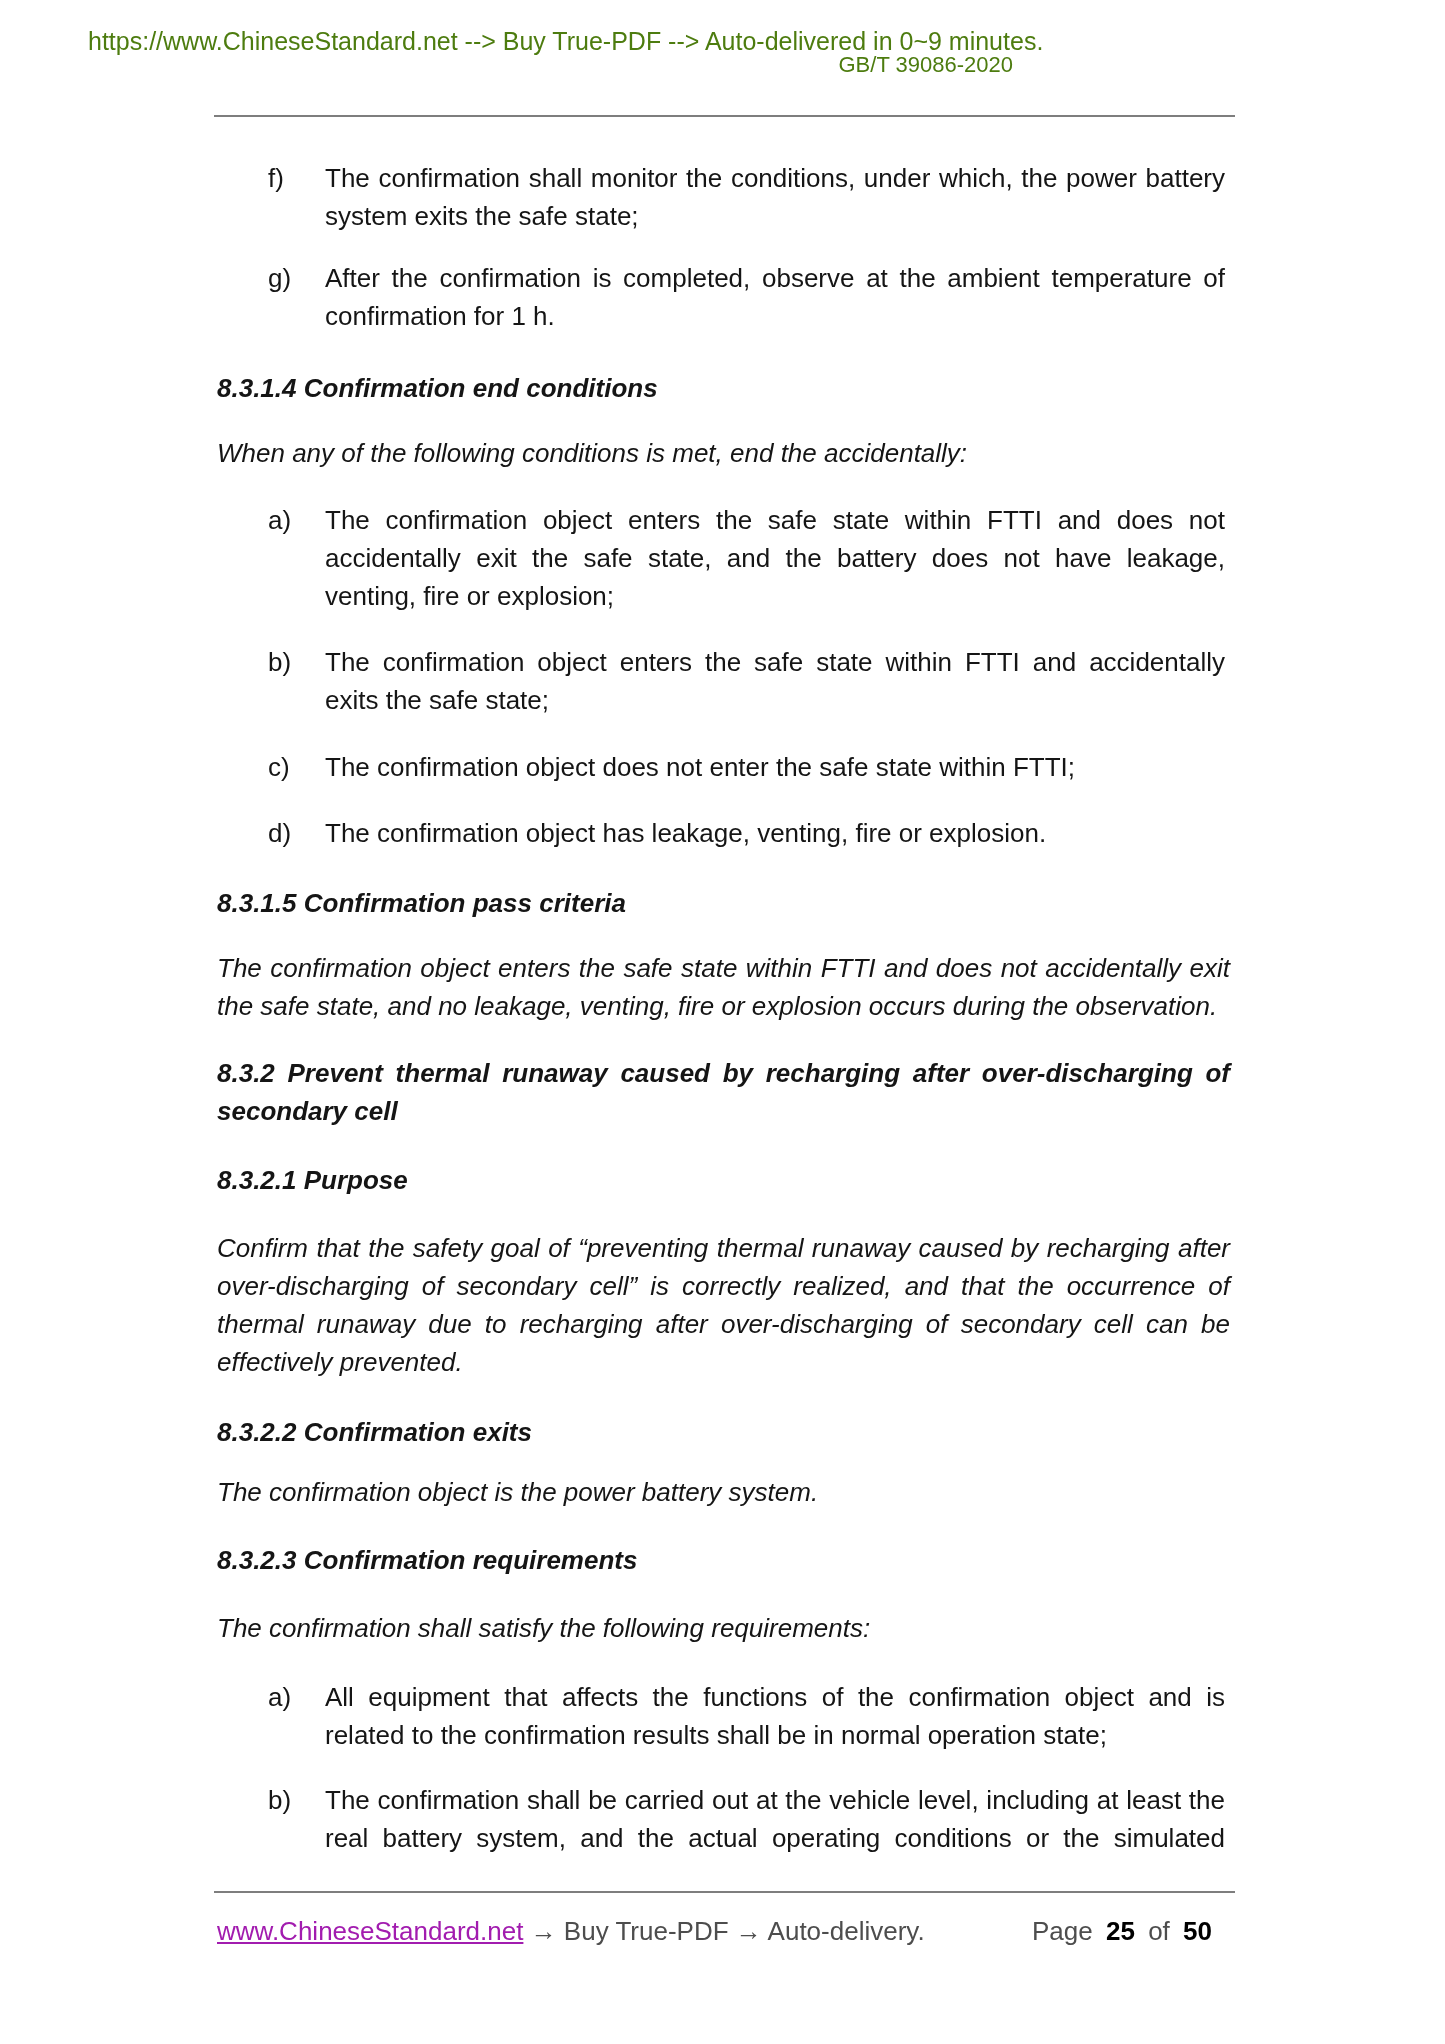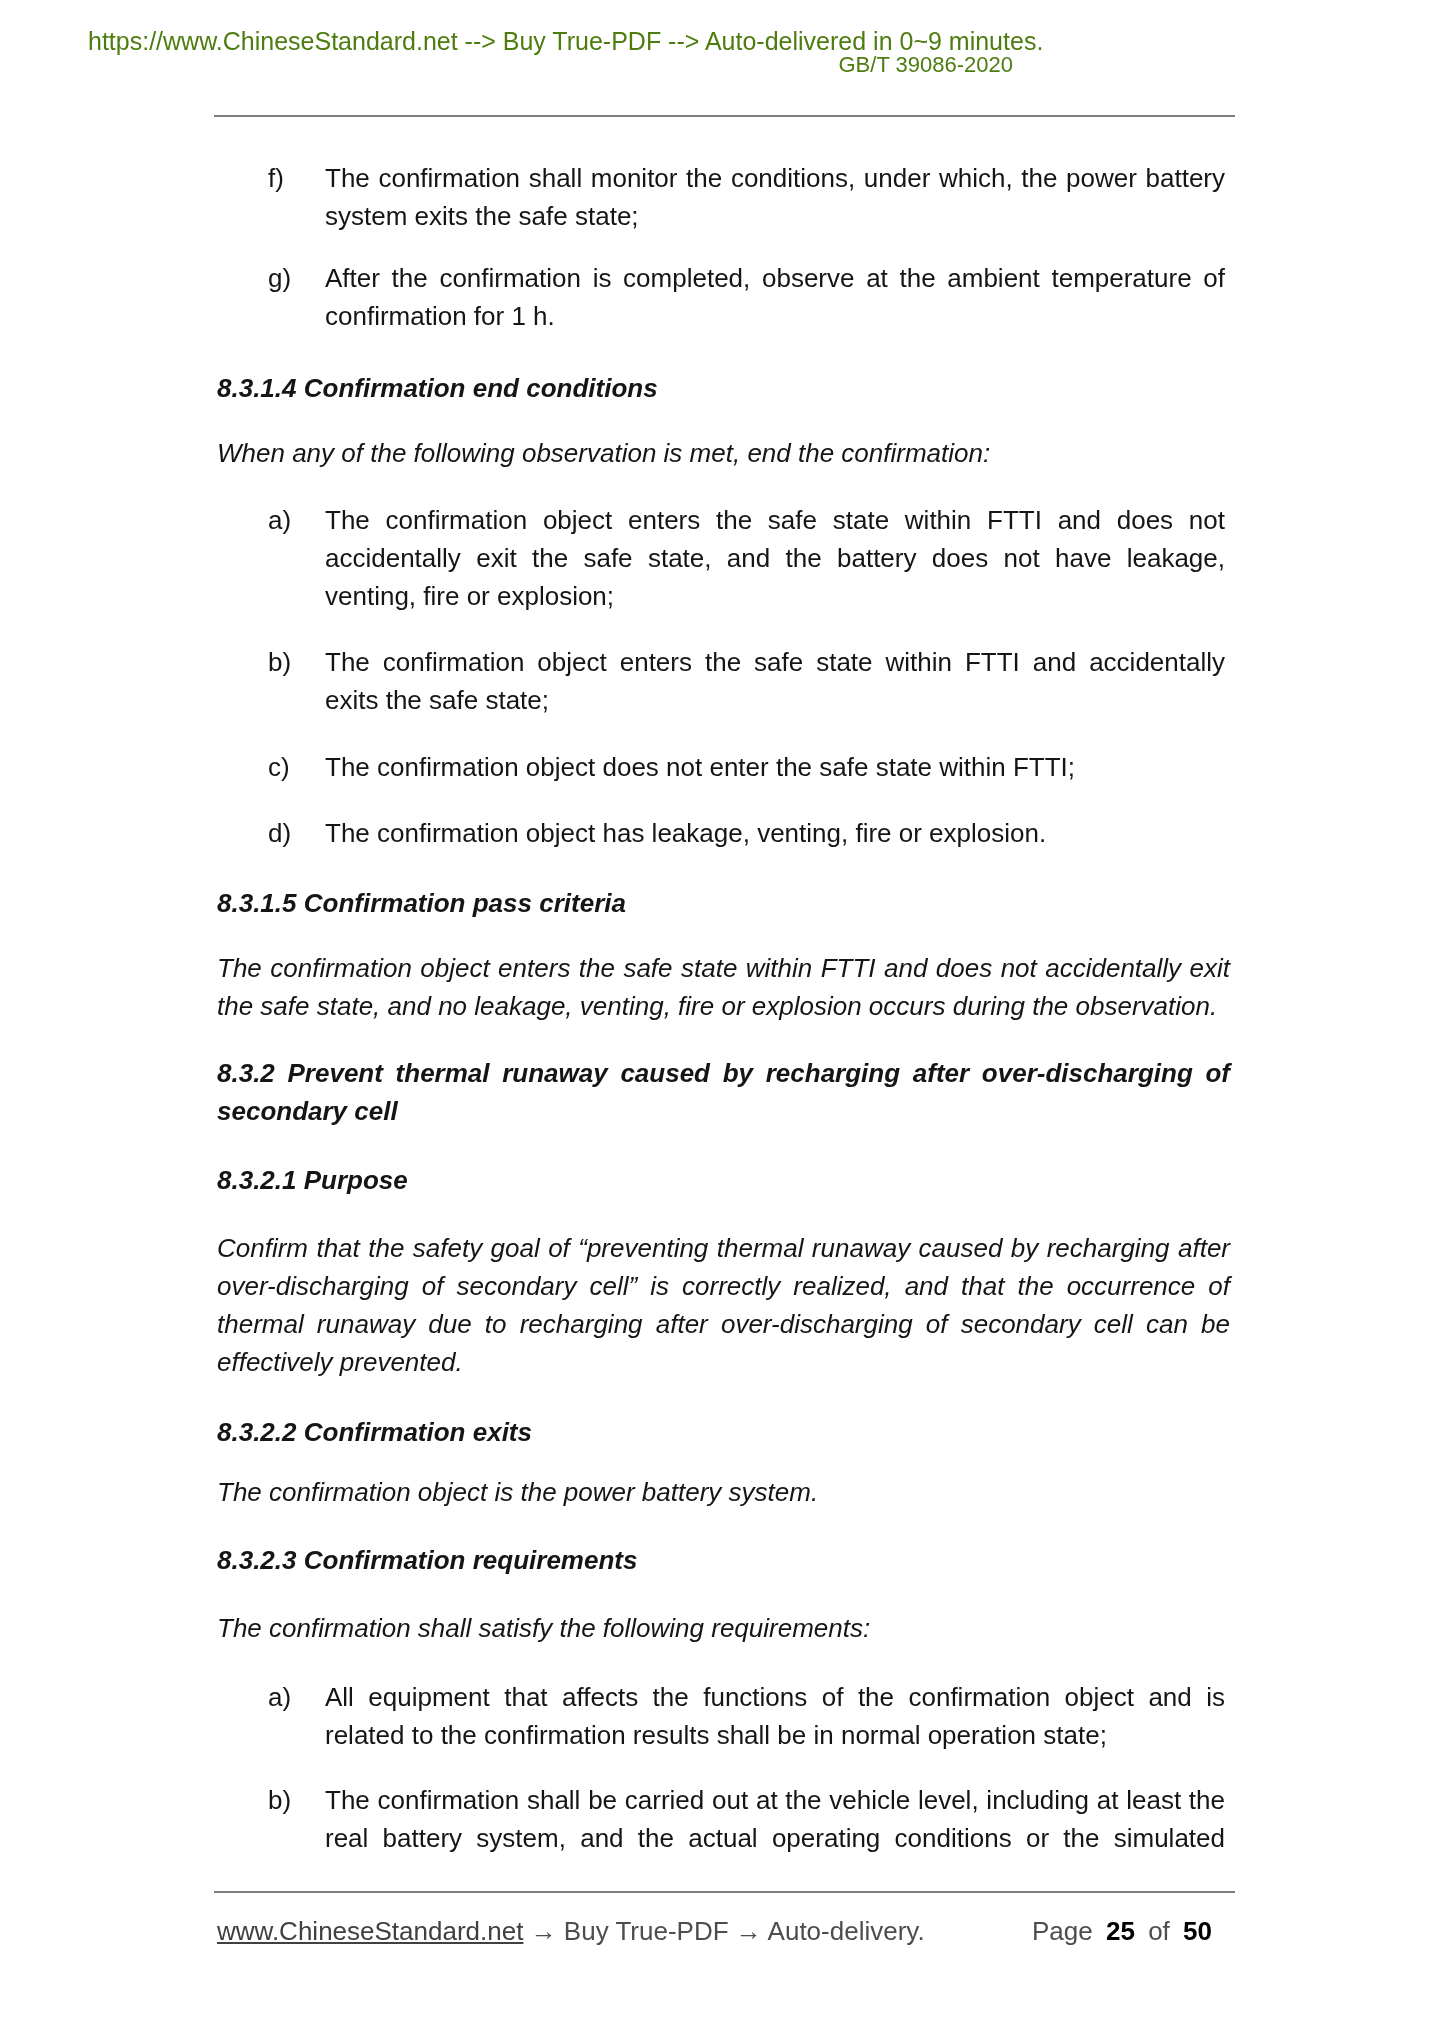--- a/index.html
+++ b/index.html
@@ -36,21 +36,21 @@
   }
   .li .lbl{position:absolute;left:0;top:0;}
   .li .txt{margin-left:57px;width:900px;text-align:justify;}
   .jlast{text-align-last:justify;}
   
   .ftr{
     position:absolute;left:217px;top:1914px;width:1013px;
     font-size:26px;line-height:34px;color:#4d4d4d;
     display:flex;justify-content:space-between;align-items:baseline;
   }
-  .ftr a{color:#404040;text-decoration:underline;cursor:pointer;}
+  .ftr a{color:#a21caf;text-decoration:underline;cursor:pointer;}
   .pageinfo{padding-right:18px;white-space:nowrap;}
   .pageinfo .num{font-weight:bold;color:#000000;}
   .pageinfo span{margin-left:6px;}
 </style>
 </head>
 <body>
 
 <div class="page">
 
   <div class="hdr">
@@ -65,21 +65,21 @@
     <div class="txt">The confirmation shall monitor the conditions, under which, the power battery system exits the safe state;</div>
   </div>
 
   <div class="li" style="top:259px">
     <span class="lbl">g)</span>
     <div class="txt">After the confirmation is completed, observe at the ambient temperature of confirmation for 1 h.</div>
   </div>
 
   <div class="blk heading" style="top:369px">8.3.1.4 Confirmation end conditions</div>
 
-  <div class="blk" style="top:434px">When any of the following observation is met, end the confirmation:</div>
+  <div class="blk" style="top:434px">When any of the following conditions is met, end the accidentally:</div>
 
   <div class="li" style="top:501px">
     <span class="lbl">a)</span>
     <div class="txt">The confirmation object enters the safe state within FTTI and does not accidentally exit the safe state, and the battery does not have leakage, venting, fire or explosion;</div>
   </div>
 
   <div class="li" style="top:643px">
     <span class="lbl">b)</span>
     <div class="txt">The confirmation object enters the safe state within FTTI and accidentally exits the safe state;</div>
   </div>

